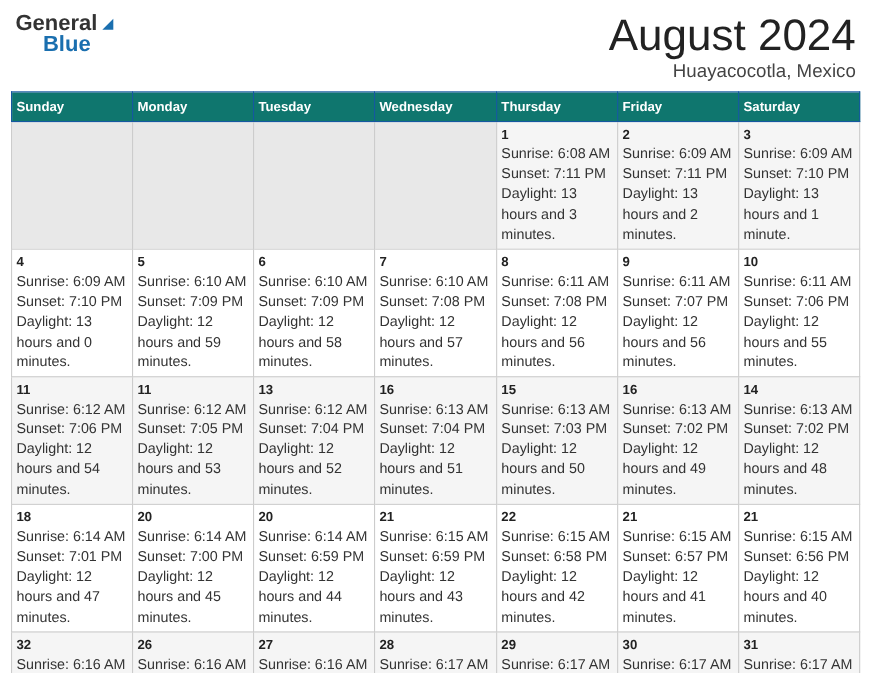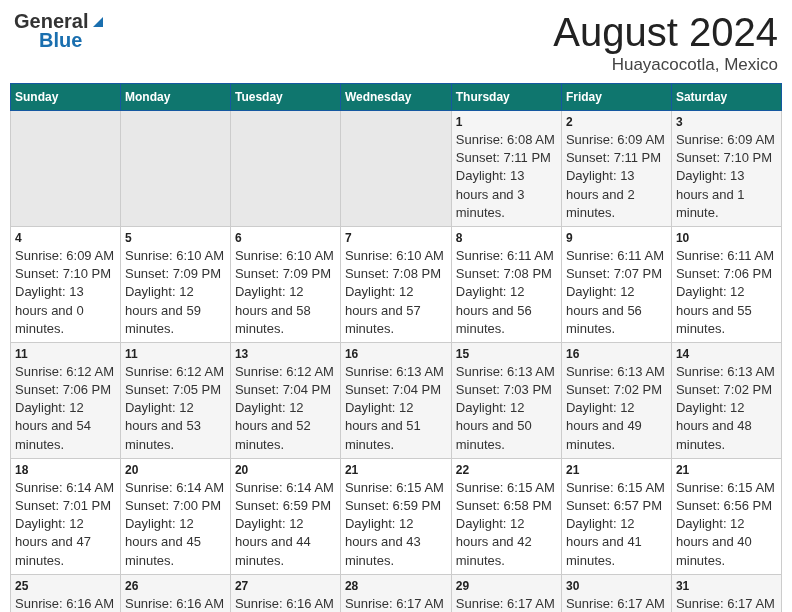--- a/index.html
+++ b/index.html
@@ -215,21 +215,21 @@
           <div class="day-number">21</div>
           <div class="day-info">Sunrise: 6:15 AM<br>Sunset: 6:57 PM<br>Daylight: 12 hours and 41 minutes.</div>
         </td>
         <td>
           <div class="day-number">21</div>
           <div class="day-info">Sunrise: 6:15 AM<br>Sunset: 6:56 PM<br>Daylight: 12 hours and 40 minutes.</div>
         </td>
       </tr>
       <tr>
         <td>
-          <div class="day-number">25</div>
+          <div class="day-number">32</div>
           <div class="day-info">Sunrise: 6:16 AM<br>Sunset: 6:55 PM<br>Daylight: 12 hours and 39 minutes.</div>
         </td>
         <td>
           <div class="day-number">26</div>
           <div class="day-info">Sunrise: 6:16 AM<br>Sunset: 6:55 PM<br>Daylight: 12 hours and 38 minutes.</div>
         </td>
         <td>
           <div class="day-number">27</div>
           <div class="day-info">Sunrise: 6:16 AM<br>Sunset: 6:54 PM<br>Daylight: 12 hours and 37 minutes.</div>
         </td>

